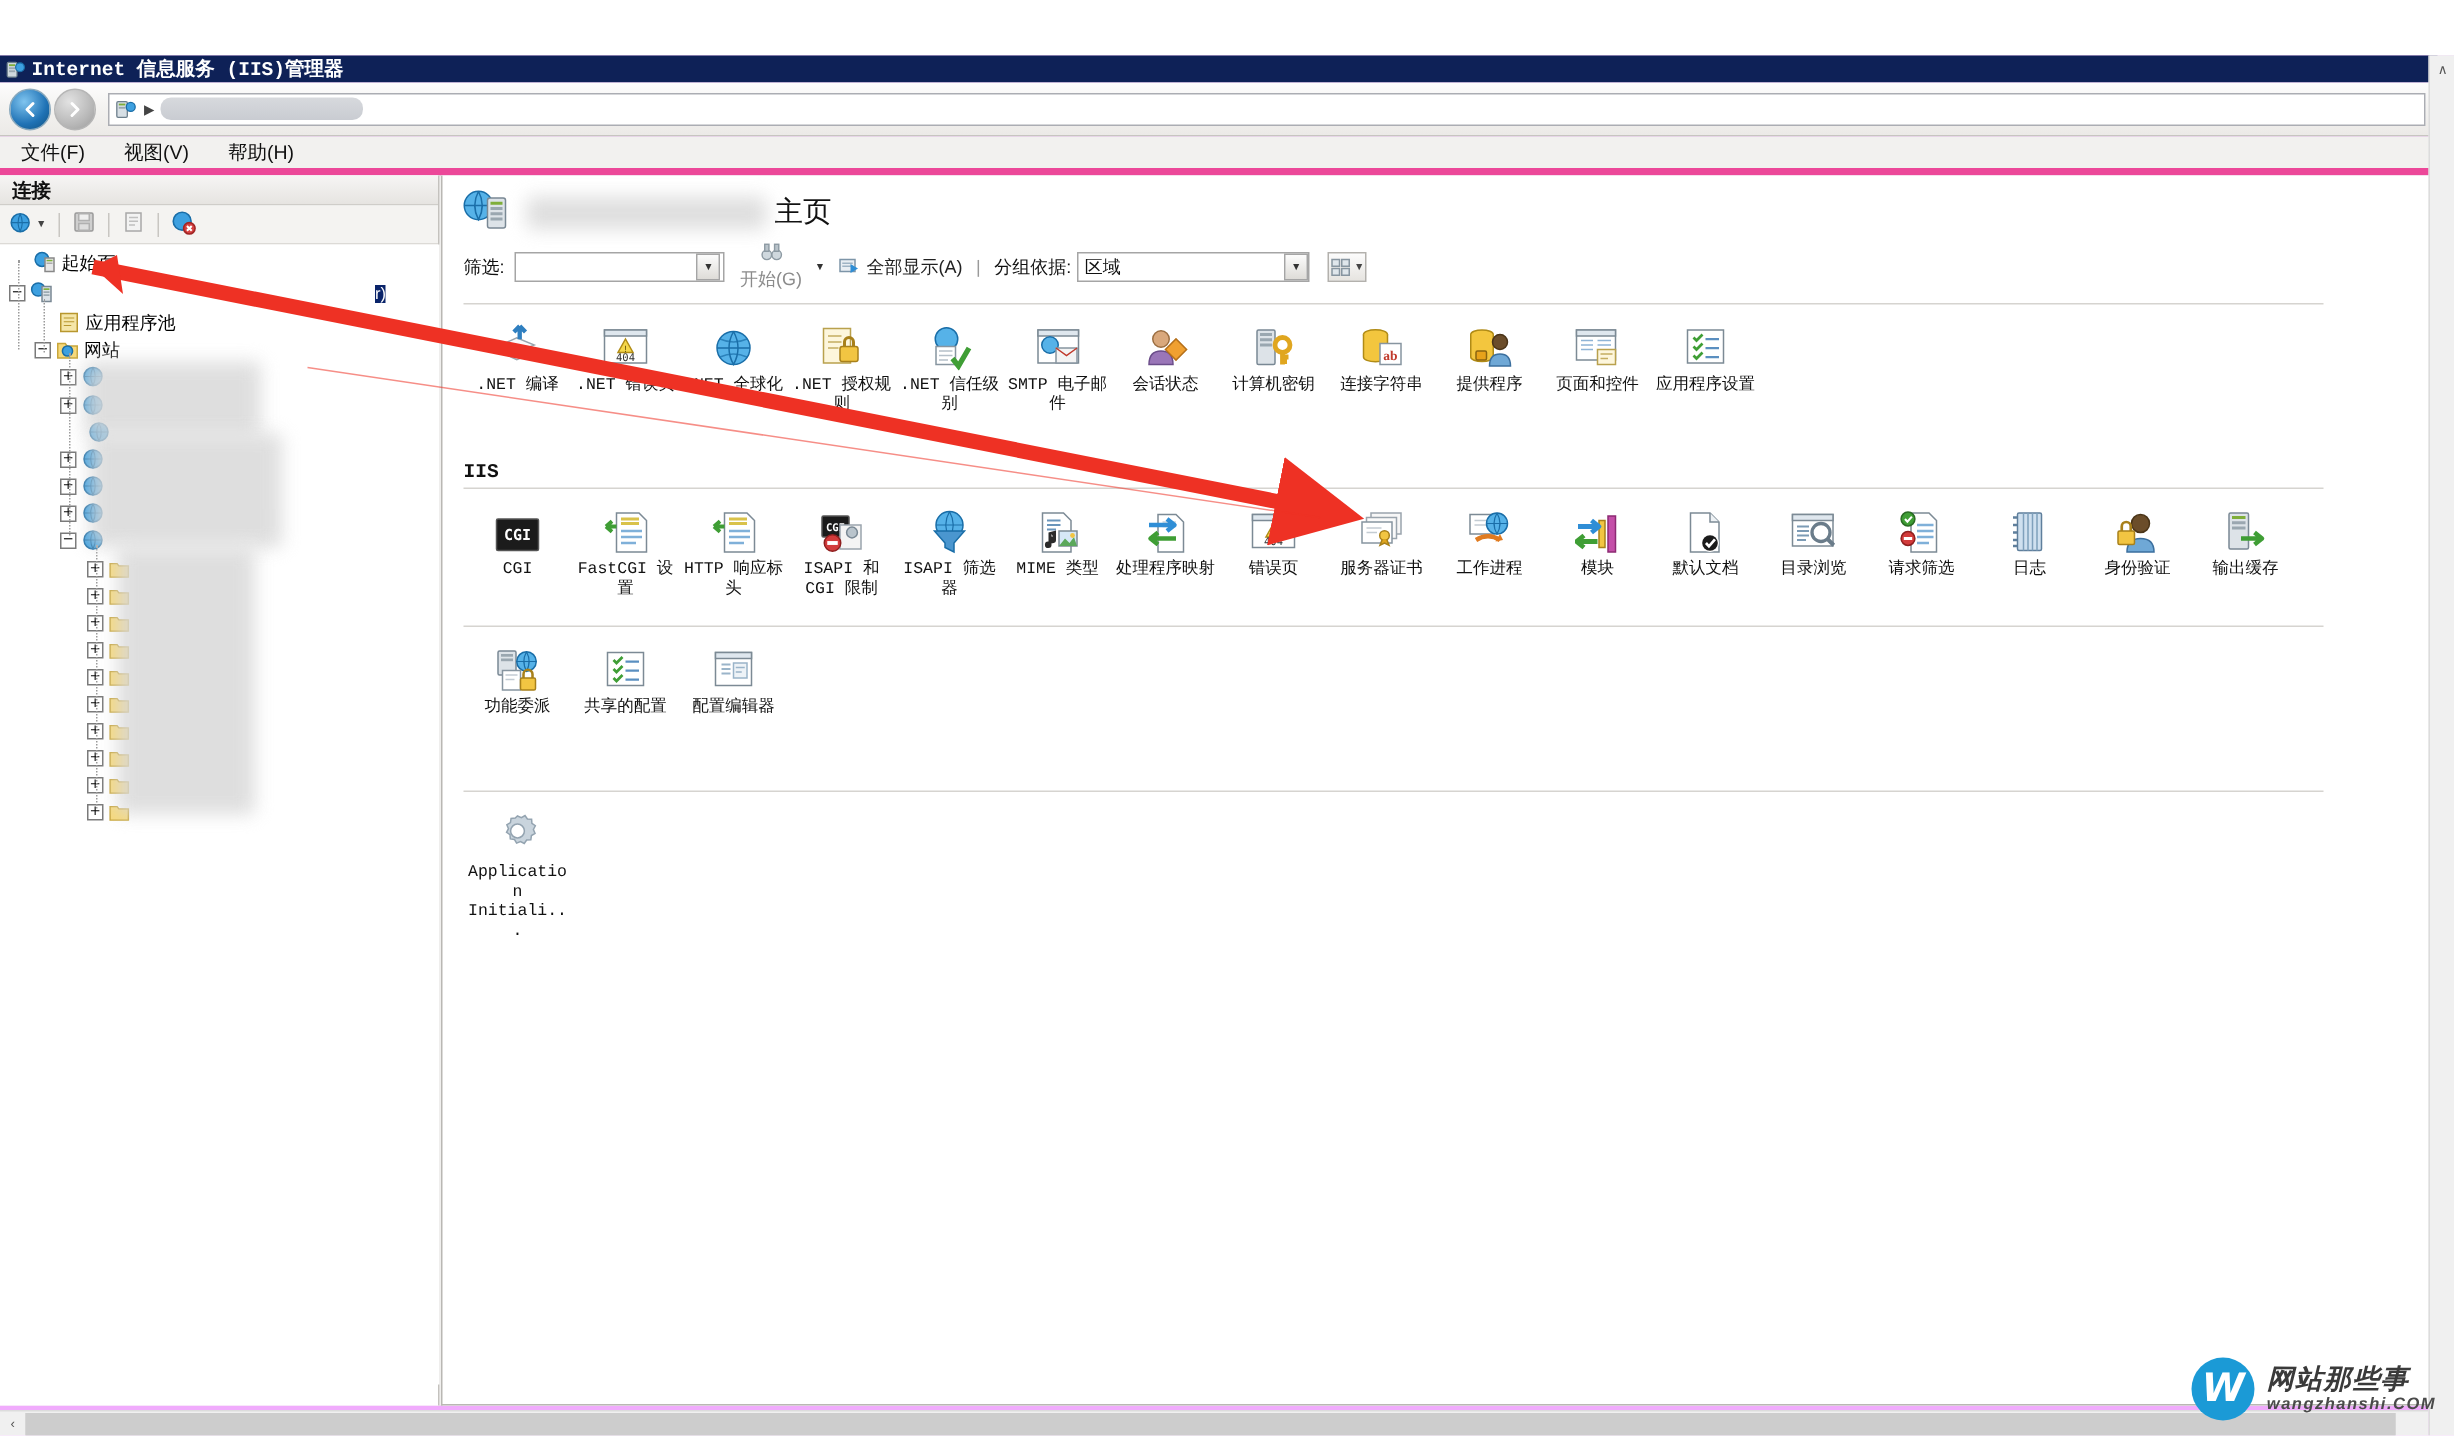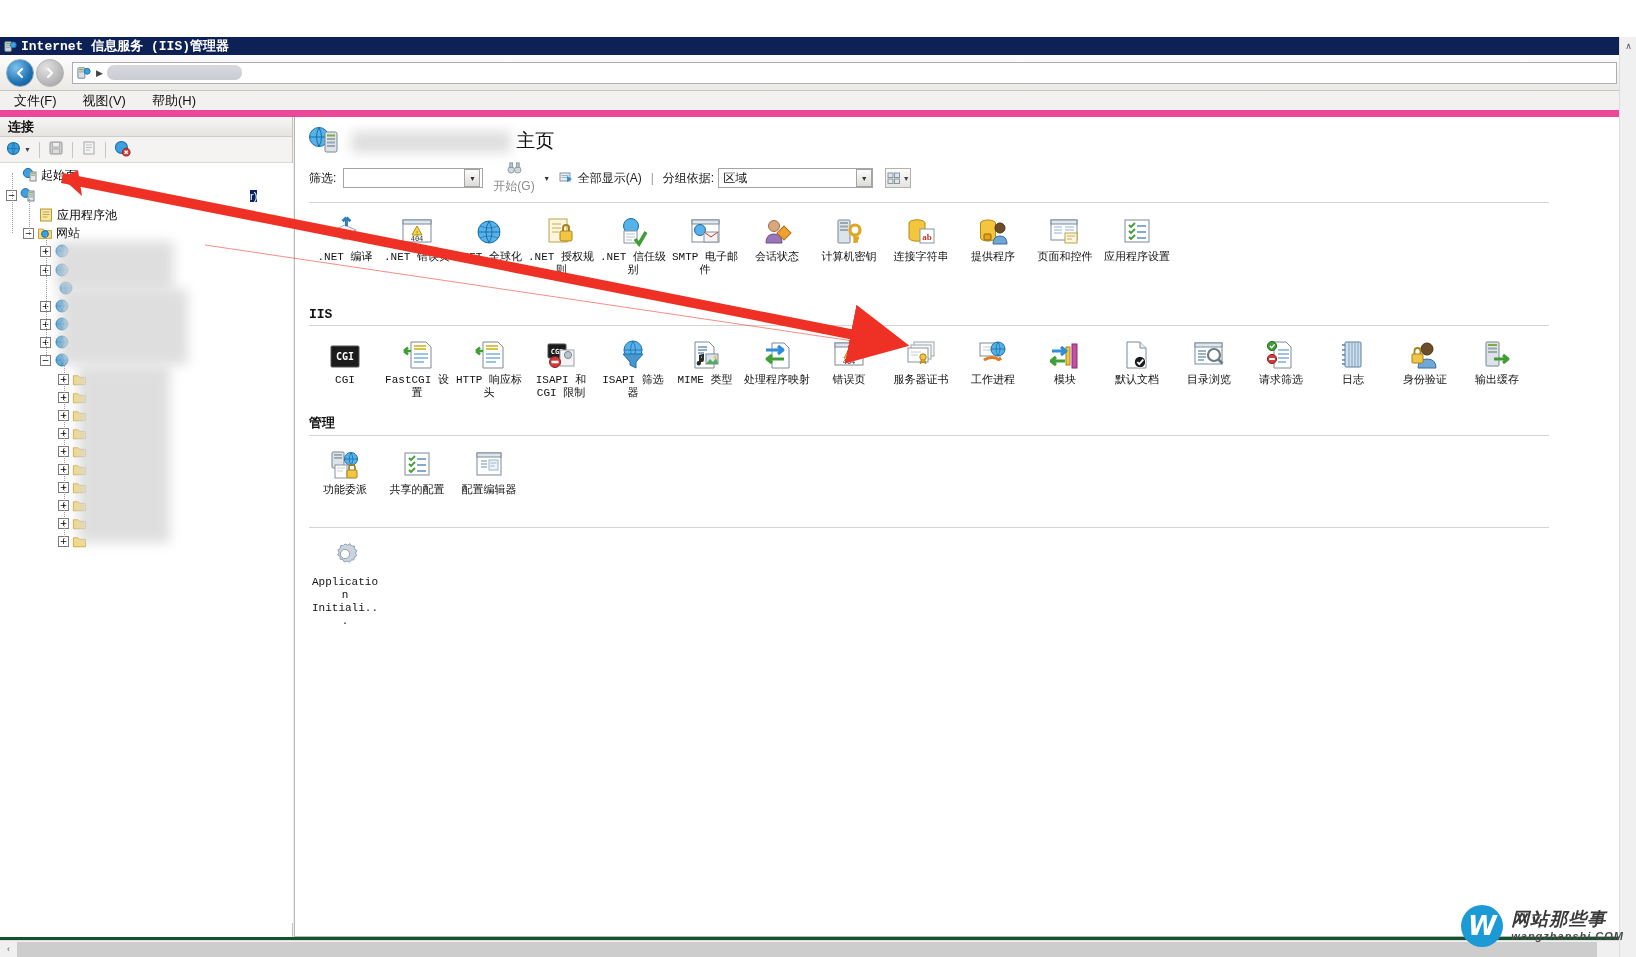--- a/index.html
+++ b/index.html
@@ -34,21 +34,21 @@
   .win-btns { position:absolute; right:0; top:0; height:37px; display:flex; }
   .win-btn {
     width:48px; height:37px; display:flex; align-items:center; justify-content:center;
     font-size:15px; color:#3a3a3a; background:transparent; border:none; cursor:default;
   }
   .win-btn .glyph-min { display:block; width:13px; height:1px; background:#555; }
   .win-btn .glyph-max { display:block; width:12px; height:12px; border:1px solid #555; }
   .win-btn .glyph-close { font-size:17px; line-height:1; color:#555; font-family:"DejaVu Sans", sans-serif; }
 
   
-  .iis-window { position:absolute; left:0; top:37px; width:1636px; height:920px; background:#14532d; }
+  .iis-window { position:absolute; left:0; top:37px; width:1636px; height:920px; background:#f0abfc; }
 
   .iis-titlebar {
     position:absolute; left:0; top:0; width:1625px; height:18px;
     background:#0e2157;
     display:flex; align-items:center; padding-left:4px;
   }
   .iis-titlebar .tb-icon { width:13px; height:13px; margin-right:4px; }
   .iis-titlebar .tb-text {
     color:#ffffff; font-size:13px; font-weight:bold;
     font-family:"Liberation Mono","DejaVu Sans Mono",monospace;
@@ -73,21 +73,21 @@
     margin-left:8px; height:22px; flex:1; margin-right:8px;
     background:#fff; border:1px solid #abadb3;
     display:flex; align-items:center; padding:0 4px; position:relative;
   }
   .addr-icon { width:14px; height:14px; margin-right:3px; }
   .addr-sep { font-size:9px; color:#444; margin:0 4px 0 2px; }
 
   
   .menubar {
     position:absolute; left:0; top:54px; width:1625px; height:26px;
-    background:#f2f1ef; border-bottom:7px solid #ec4899;
+    background:#f2f1ef; border-bottom:5px solid #ec4899;
     display:flex; align-items:center; padding-left:14px; gap:26px;
   }
   .menu-item { font-size:13px; color:#111; white-space:nowrap; cursor:default; }
 
   
   .split { position:absolute; left:0; top:80px; width:1625px; height:820px; background:#f0efed; }
 
   
   .left-pane { position:absolute; left:0; top:0; width:293px; height:820px; background:#fff; border-right:1px solid #c4c2be; }
   .pane-header {
@@ -860,21 +860,20 @@
                     <path d="M12 19 h14 M21 15 l5 4 l-5 4" stroke="#3f9e35" stroke-width="3" fill="none" stroke-linejoin="round"></path>
                   </svg>
               </span>
               <span class="flabel">输出缓存</span>
             </div>
 
           </div>
         </div>
 
         <div class="group" style="top:297px;">
-          <div class="group-title">管理</div>
           <div class="group-rule"></div>
           <div class="icon-row">
 
             <div class="feature">
               <span class="ficon">
                 <svg width="31" height="30" viewBox="0 0 31 30">
                     <rect x="2" y="2" width="12" height="16" rx="1" fill="#dde3e8" stroke="#798894"></rect>
                     <rect x="4" y="4" width="8" height="1.8" fill="#9aa7b0"></rect>
                     <rect x="4" y="7" width="8" height="1.8" fill="#9aa7b0"></rect>
                     <circle cx="21" cy="9" r="6.5" fill="#56b2e8" stroke="#1a6ea8"></circle>

